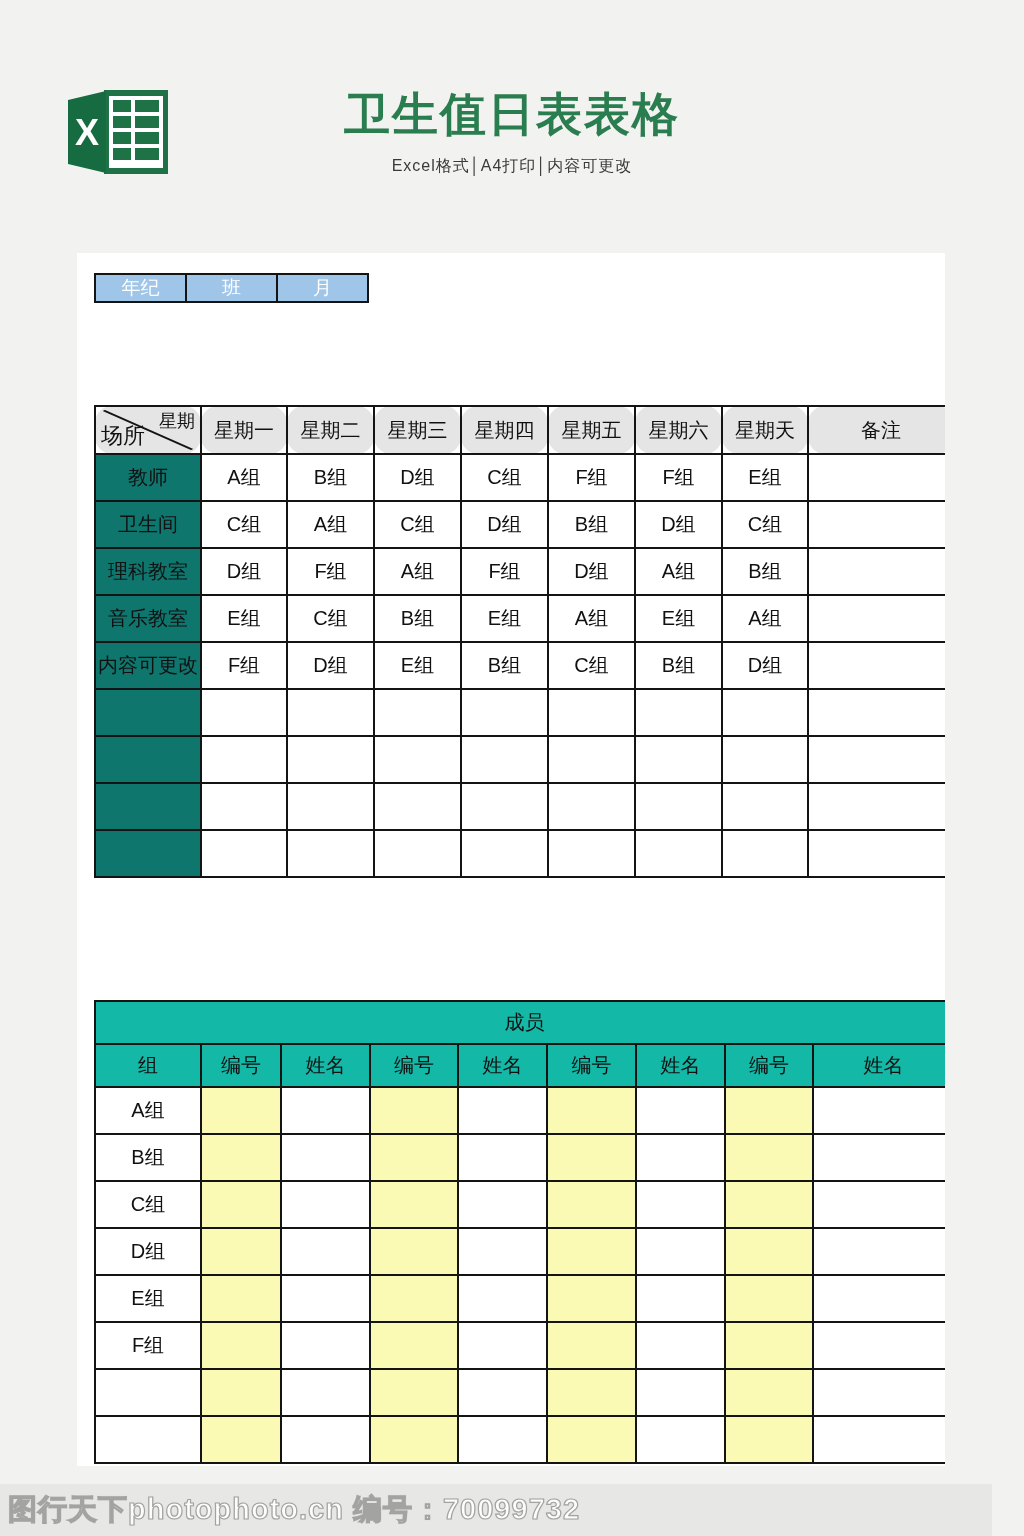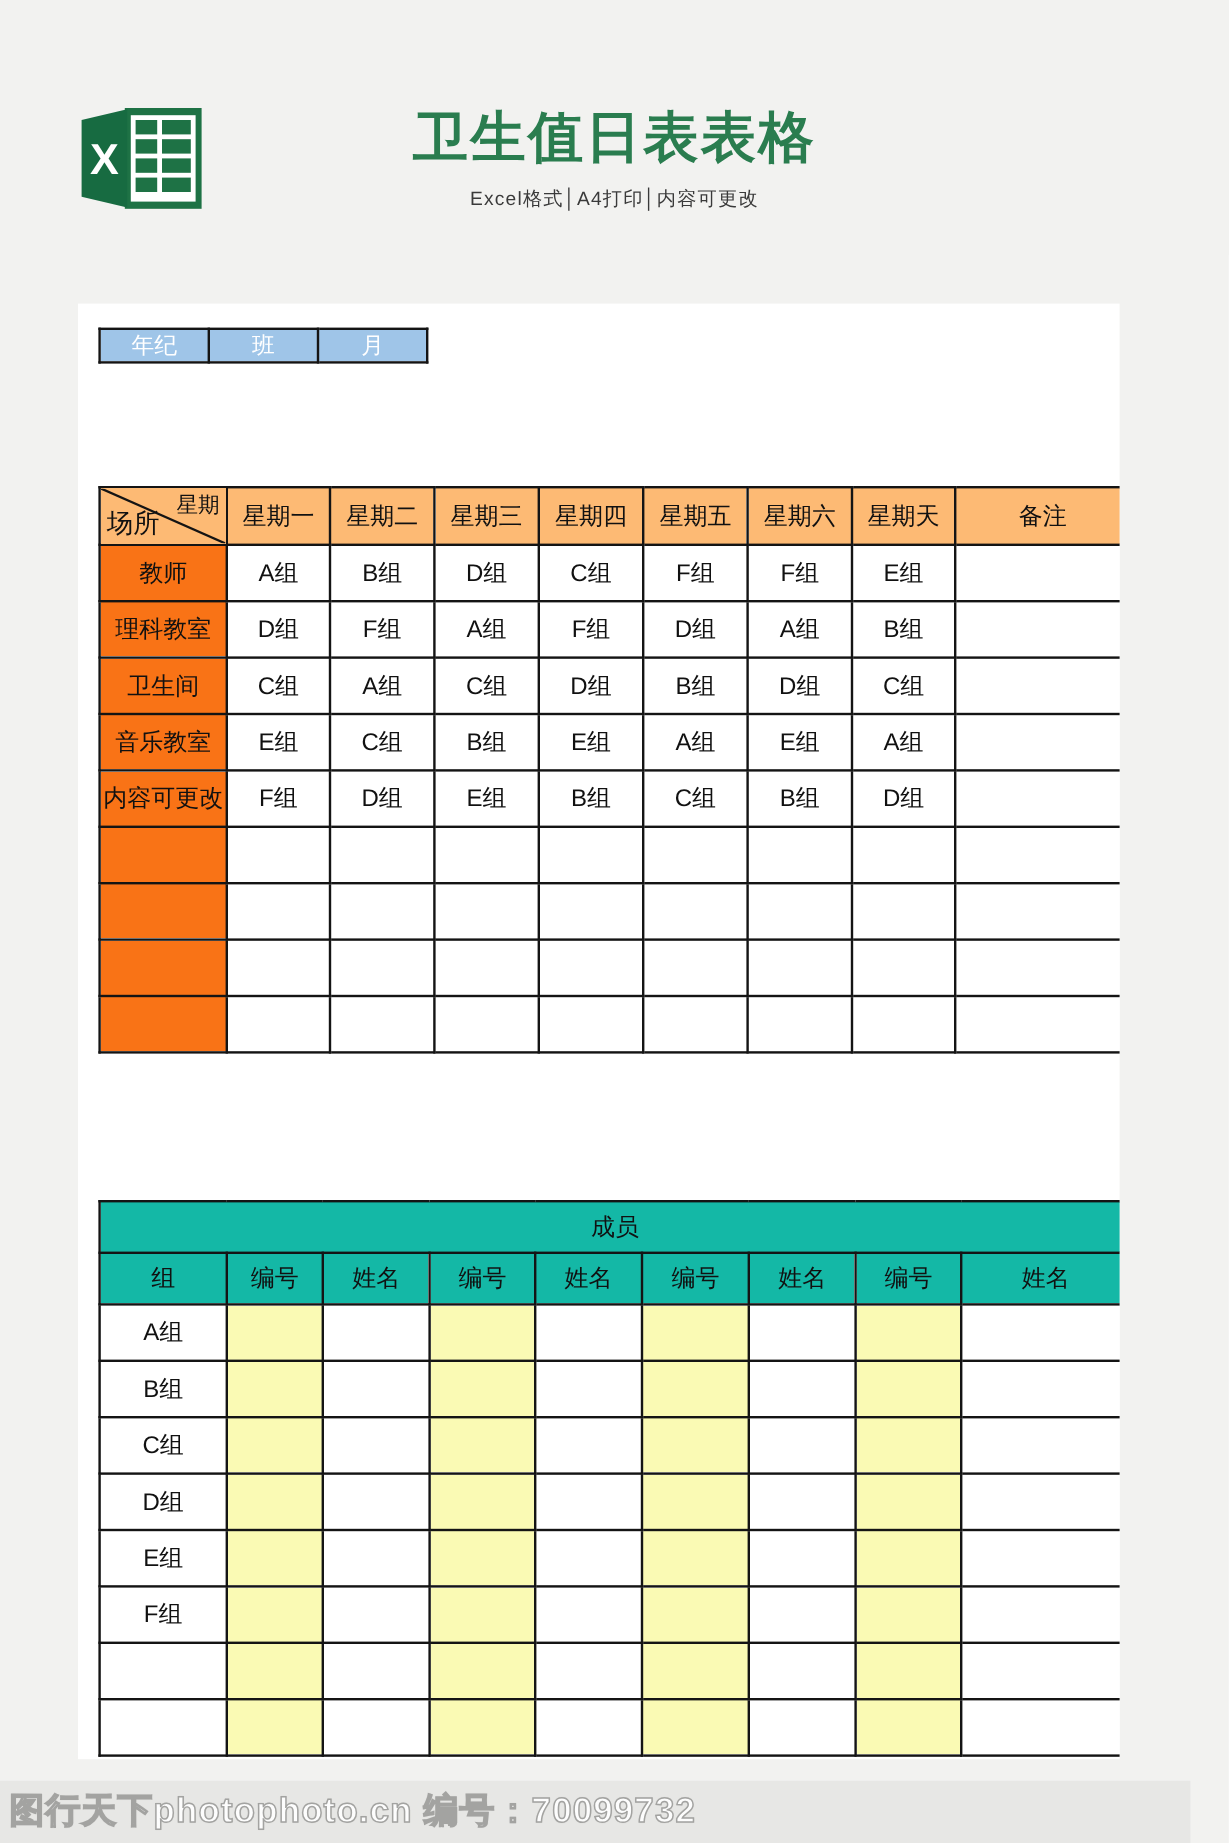--- a/index.html
+++ b/index.html
@@ -7,39 +7,39 @@
   .page{position:relative;width:1024px;height:1536px;background:#F2F2F0;overflow:hidden;}
 
   
   .hdr{position:absolute;left:0;top:0;width:1024px;height:250px;}
   .xl-icon{position:absolute;left:66px;top:86px;width:110px;height:92px;}
   .hdr-titles{position:absolute;left:0;right:0;top:84px;text-align:center;}
   .hdr-titles h1{margin:0;font-size:46px;font-weight:bold;color:#2A7D4F;letter-spacing:2px;}
   .hdr-titles p{margin:10px 0 0 0;font-size:16px;color:#3a3a3a;letter-spacing:1px;}
 
   
-  .sheet{position:absolute;left:65px;top:253px;width:868px;height:1213px;background:#ffffff;overflow:hidden;}
+  .sheet{position:absolute;left:77px;top:253px;width:868px;height:1213px;background:#ffffff;overflow:hidden;}
 
   table{border-collapse:collapse;table-layout:fixed;}
   td,th{border:2px solid #141414;padding:0;text-align:center;vertical-align:middle;
         font-size:20px;font-weight:normal;color:#111;overflow:hidden;white-space:nowrap;}
 
   
   .info-bar{position:absolute;left:17px;top:20px;}
   .info-bar td{width:89px;height:26px;background:#9FC5E8;color:#ffffff;font-size:19px;}
 
   
   .sheet-title{position:absolute;left:0;right:0;top:78px;margin:0;text-align:center;
                font-size:42px;font-weight:900;color:#000;letter-spacing:3px;}
 
   
   .duty{position:absolute;left:17px;top:152px;width:859px;}
-  .duty th{background:#fdba74;height:46px;}
+  .duty th{background:#e5e5e5;height:46px;border-radius:17px;}
   .duty td{height:45px;background:#ffffff;}
-  .duty td.place{background:#f97316;}
+  .duty td.place{background:#0f766e;}
   .corner{position:relative;padding:0;}
   .corner svg{position:absolute;left:0;top:0;width:100%;height:100%;}
   .corner .c-top{position:absolute;top:2px;right:5px;font-size:18px;}
   .corner .c-bot{position:absolute;bottom:2px;left:5px;font-size:22px;}
 
   
   .members{position:absolute;left:17px;top:747px;width:859px;}
   .members th{background:#14b8a6;height:41px;}
   .members td{height:45px;background:#ffffff;}
   .members td.num{background:#FAFAB4;}
@@ -129,39 +129,39 @@
             <td>A组</td>
             <td>B组</td>
             <td>D组</td>
             <td>C组</td>
             <td>F组</td>
             <td>F组</td>
             <td>E组</td>
             <td></td>
           </tr>
           <tr>
+            <td class="place">卫生间</td>
+            <td>C组</td>
+            <td>A组</td>
+            <td>C组</td>
+            <td>D组</td>
+            <td>B组</td>
+            <td>D组</td>
+            <td>C组</td>
+            <td></td>
+          </tr>
+          <tr>
             <td class="place">理科教室</td>
             <td>D组</td>
             <td>F组</td>
             <td>A组</td>
             <td>F组</td>
             <td>D组</td>
             <td>A组</td>
             <td>B组</td>
-            <td></td>
-          </tr>
-          <tr>
-            <td class="place">卫生间</td>
-            <td>C组</td>
-            <td>A组</td>
-            <td>C组</td>
-            <td>D组</td>
-            <td>B组</td>
-            <td>D组</td>
-            <td>C组</td>
             <td></td>
           </tr>
           <tr>
             <td class="place">音乐教室</td>
             <td>E组</td>
             <td>C组</td>
             <td>B组</td>
             <td>E组</td>
             <td>A组</td>
             <td>E组</td>

